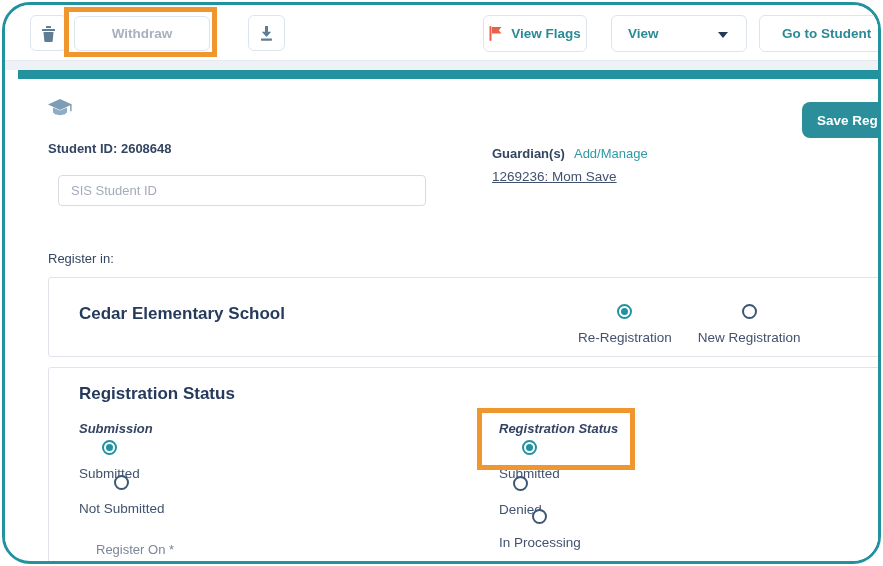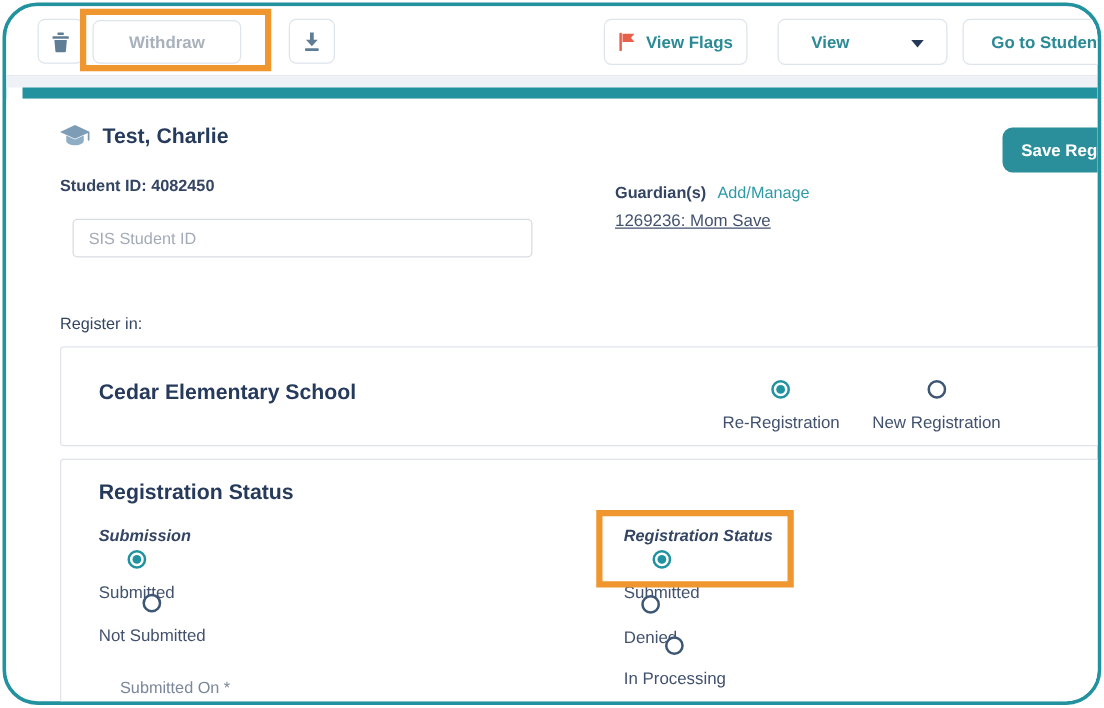--- a/index.html
+++ b/index.html
@@ -11,24 +11,24 @@
   
   .toolbar { position:relative; height:56px; border-bottom:1px solid #e5e8ee; background:#fff; }
   .btn {
     display:inline-flex; align-items:center; justify-content:center;
     background:#fff; border:1px solid #dde4ec; border-radius:6px;
     font-size:13.5px; font-weight:bold; color:#2b8a96; cursor:pointer; white-space:nowrap;
   }
   .icon-btn { width:37px; height:36px; }
   .tb-left { position:absolute; left:25px; top:10px; display:flex; align-items:center; }
   .tb-right { position:absolute; left:478px; top:10px; display:flex; align-items:center; }
-  .withdraw { width:119px; height:35px; margin-left:7px; color:#a9b1bc; }
+  .withdraw { width:136px; height:35px; margin-left:7px; color:#a9b1bc; }
   .download { margin-left:38px; }
-  .viewflags { width:115px; height:37px; gap:9px; }
-  .viewdrop { width:136px; height:37px; margin-left:24px; justify-content:flex-start; padding-left:26px; position:relative; }
+  .viewflags { width:104px; height:37px; gap:9px; }
+  .viewdrop { width:136px; height:37px; margin-left:24px; justify-content:flex-start; padding-left:16px; position:relative; }
   .viewdrop .caret { position:absolute; right:18px; top:16px; width:0; height:0;
     border-left:5px solid transparent; border-right:5px solid transparent; border-top:6px solid #253858; }
   .gotostudent { width:160px; height:37px; margin-left:12px; justify-content:flex-start; padding-left:22px; }
   
   .gap-strip { height:9px; background:#eef1f5; }
   .teal-bar { height:9px; background:#21929e; margin-left:13px; }
   
   .content { position:relative; height:480px; background:#fff; }
   .name-row { position:absolute; left:43px; top:20px; display:flex; align-items:center; gap:10px; }
   .student-name { font-size:17px; font-weight:bold; color:#263a5c; }
@@ -124,26 +124,25 @@
     <div class="name-row">
       <span>
         <svg width="24" height="19" viewBox="0 0 24 19">
             <g fill="#7d9cb5">
               <path d="M12 0 L24 5.5 L12 11 L0 5.5 Z"></path>
               <path d="M5 8.4 V12.8 C5 14.6 8.1 16.2 12 16.2 C15.9 16.2 19 14.6 19 12.8 V8.4 L12 11.6 Z" fill="#8fadc4"></path>
               <rect x="22.2" y="5.5" width="1.4" height="7" rx="0.7"></rect>
             </g>
           </svg>
       </span>
-      <span class="student-name">Test, Charlie</span>
     </div>
 
     <button class="save-btn">Save Regi</button>
 
-    <div class="student-id">Student ID: 4082450</div>
+    <div class="student-id">Student ID: 2608648</div>
 
     <div class="guardian-row">
       <span class="guardian-label">Guardian(s)</span>
       <a class="addmanage">Add/Manage</a>
     </div>
     <a class="guardian-link">1269236: Mom Save</a>
 
     <input class="sis-input" placeholder="SIS Student ID" style="">
 
     <div class="register-in">Register in:</div>
@@ -182,20 +181,20 @@
       </div>
       <div class="radio-item" style="left:450px; top:108px">
         <span class="radio"></span>
         <span class="radio-label">Denied</span>
       </div>
       <div class="radio-item" style="left:450px; top:141px">
         <span class="radio"></span>
         <span class="radio-label">In Processing</span>
       </div>
 
-      <div class="submitted-on">Submitted On *</div>
+      <div class="submitted-on">Register On *</div>
     </div>
   </div>
 
   <div class="annotation anno-withdraw"></div>
   <div class="annotation anno-status"></div>
 
 </div>
 
 </body></html>

